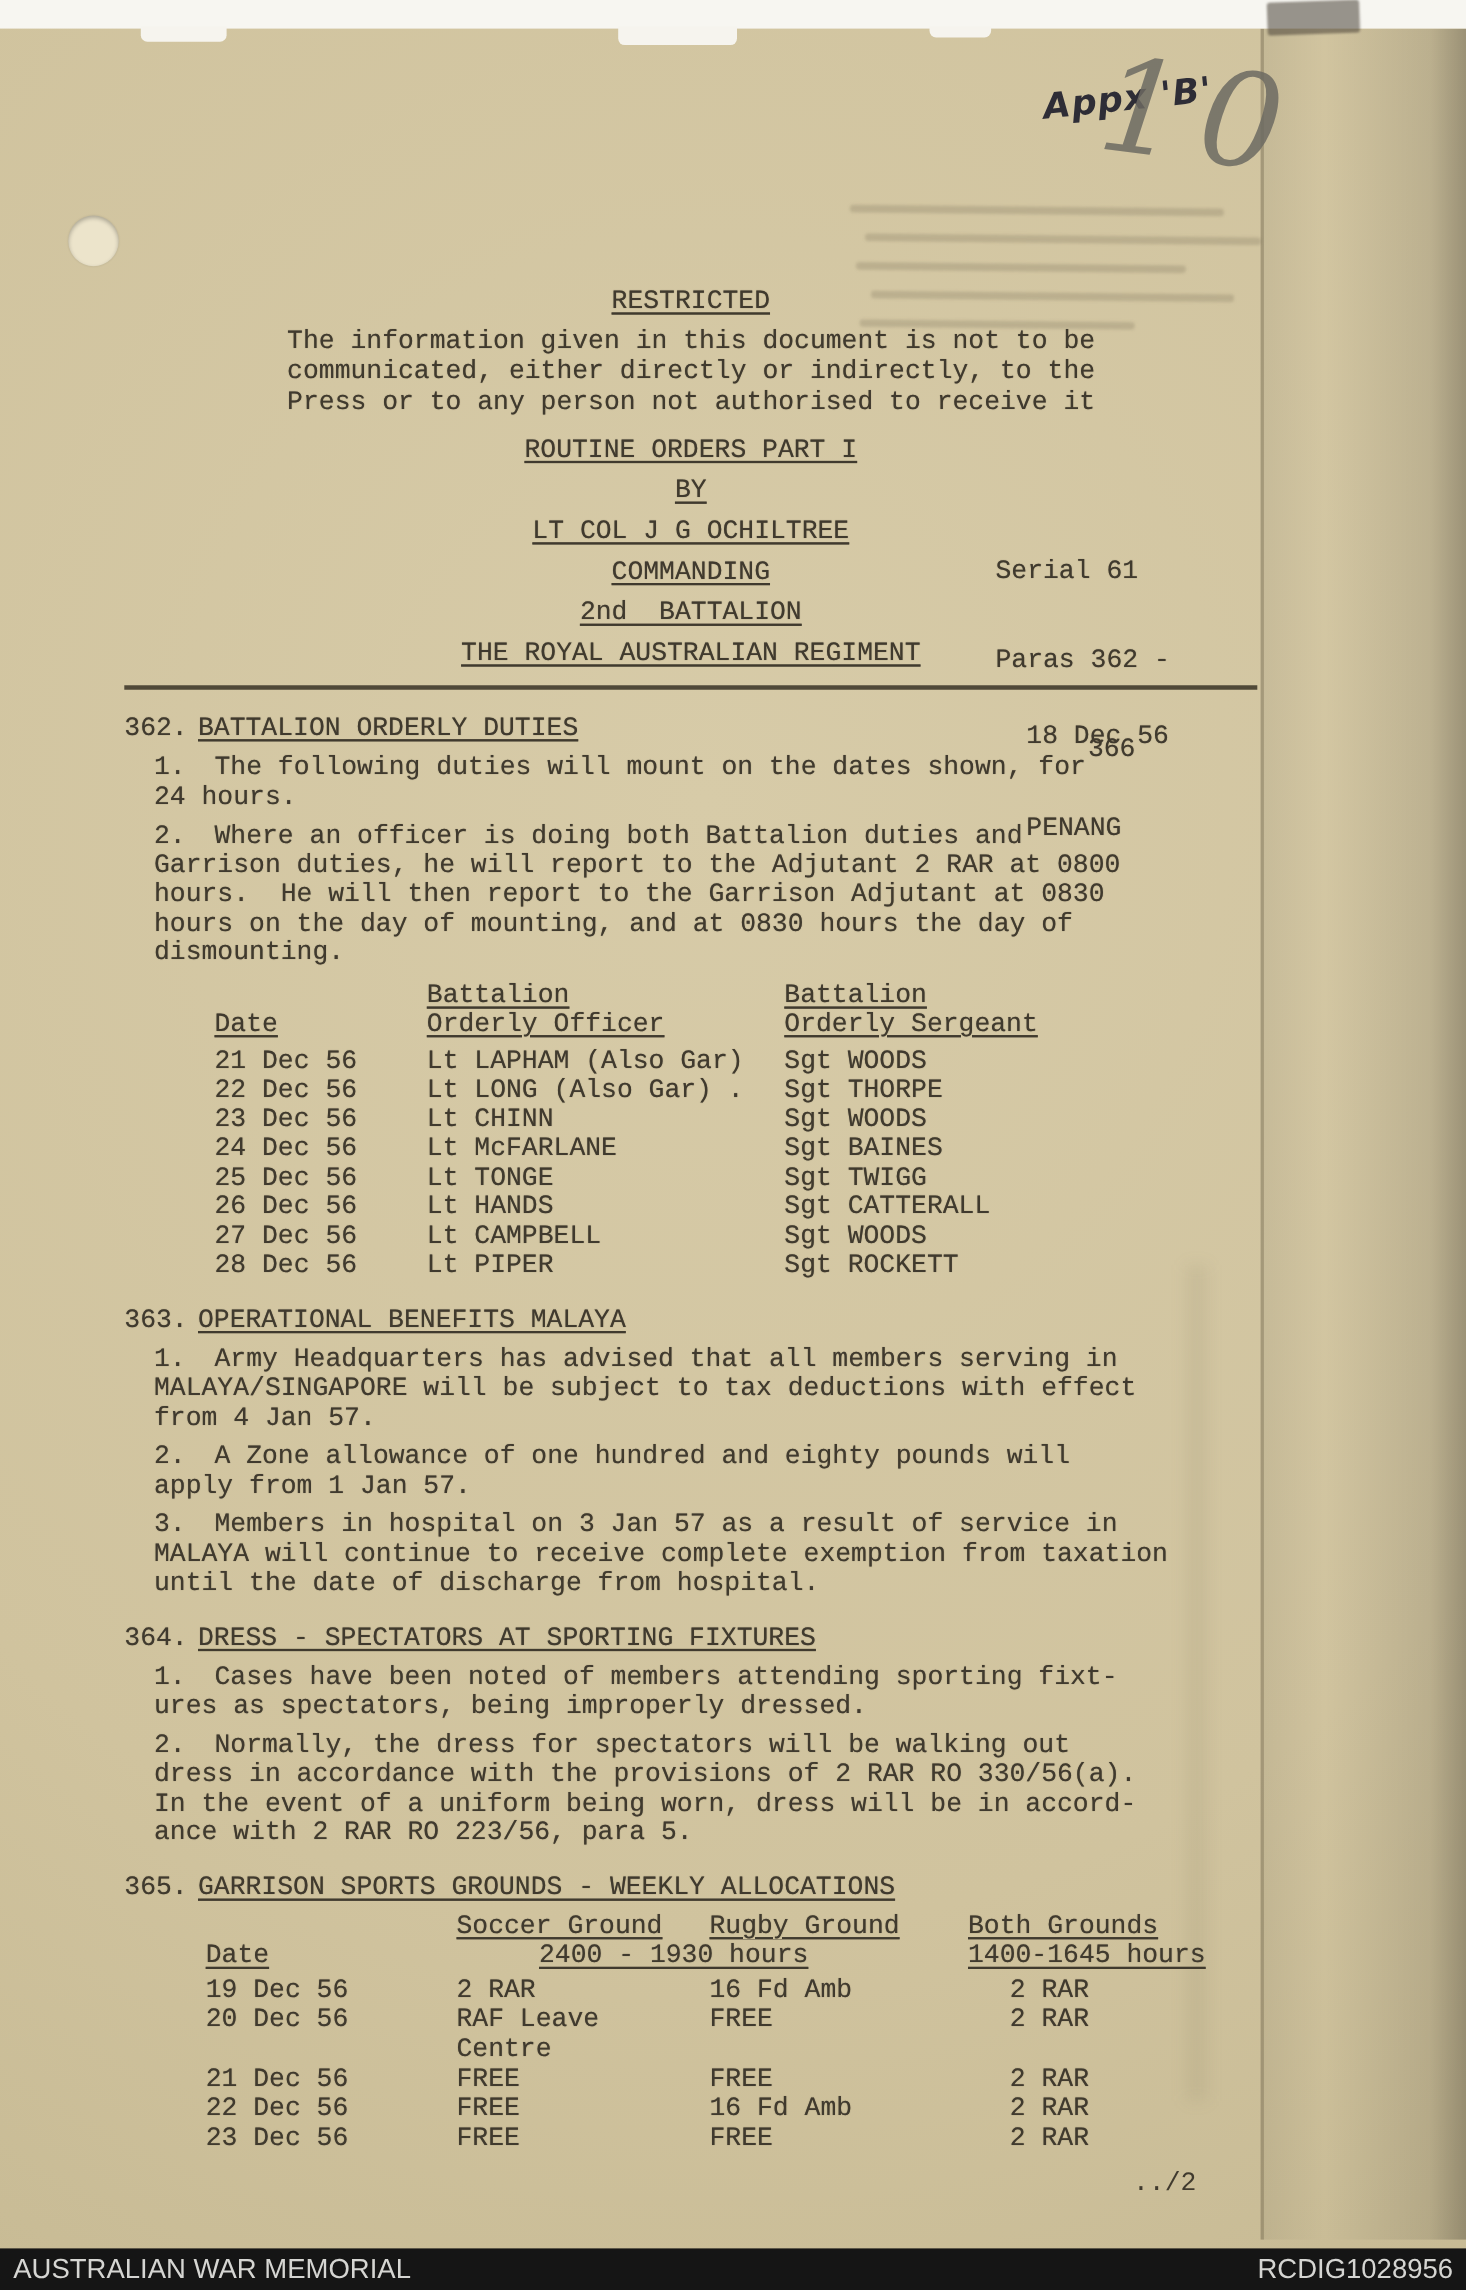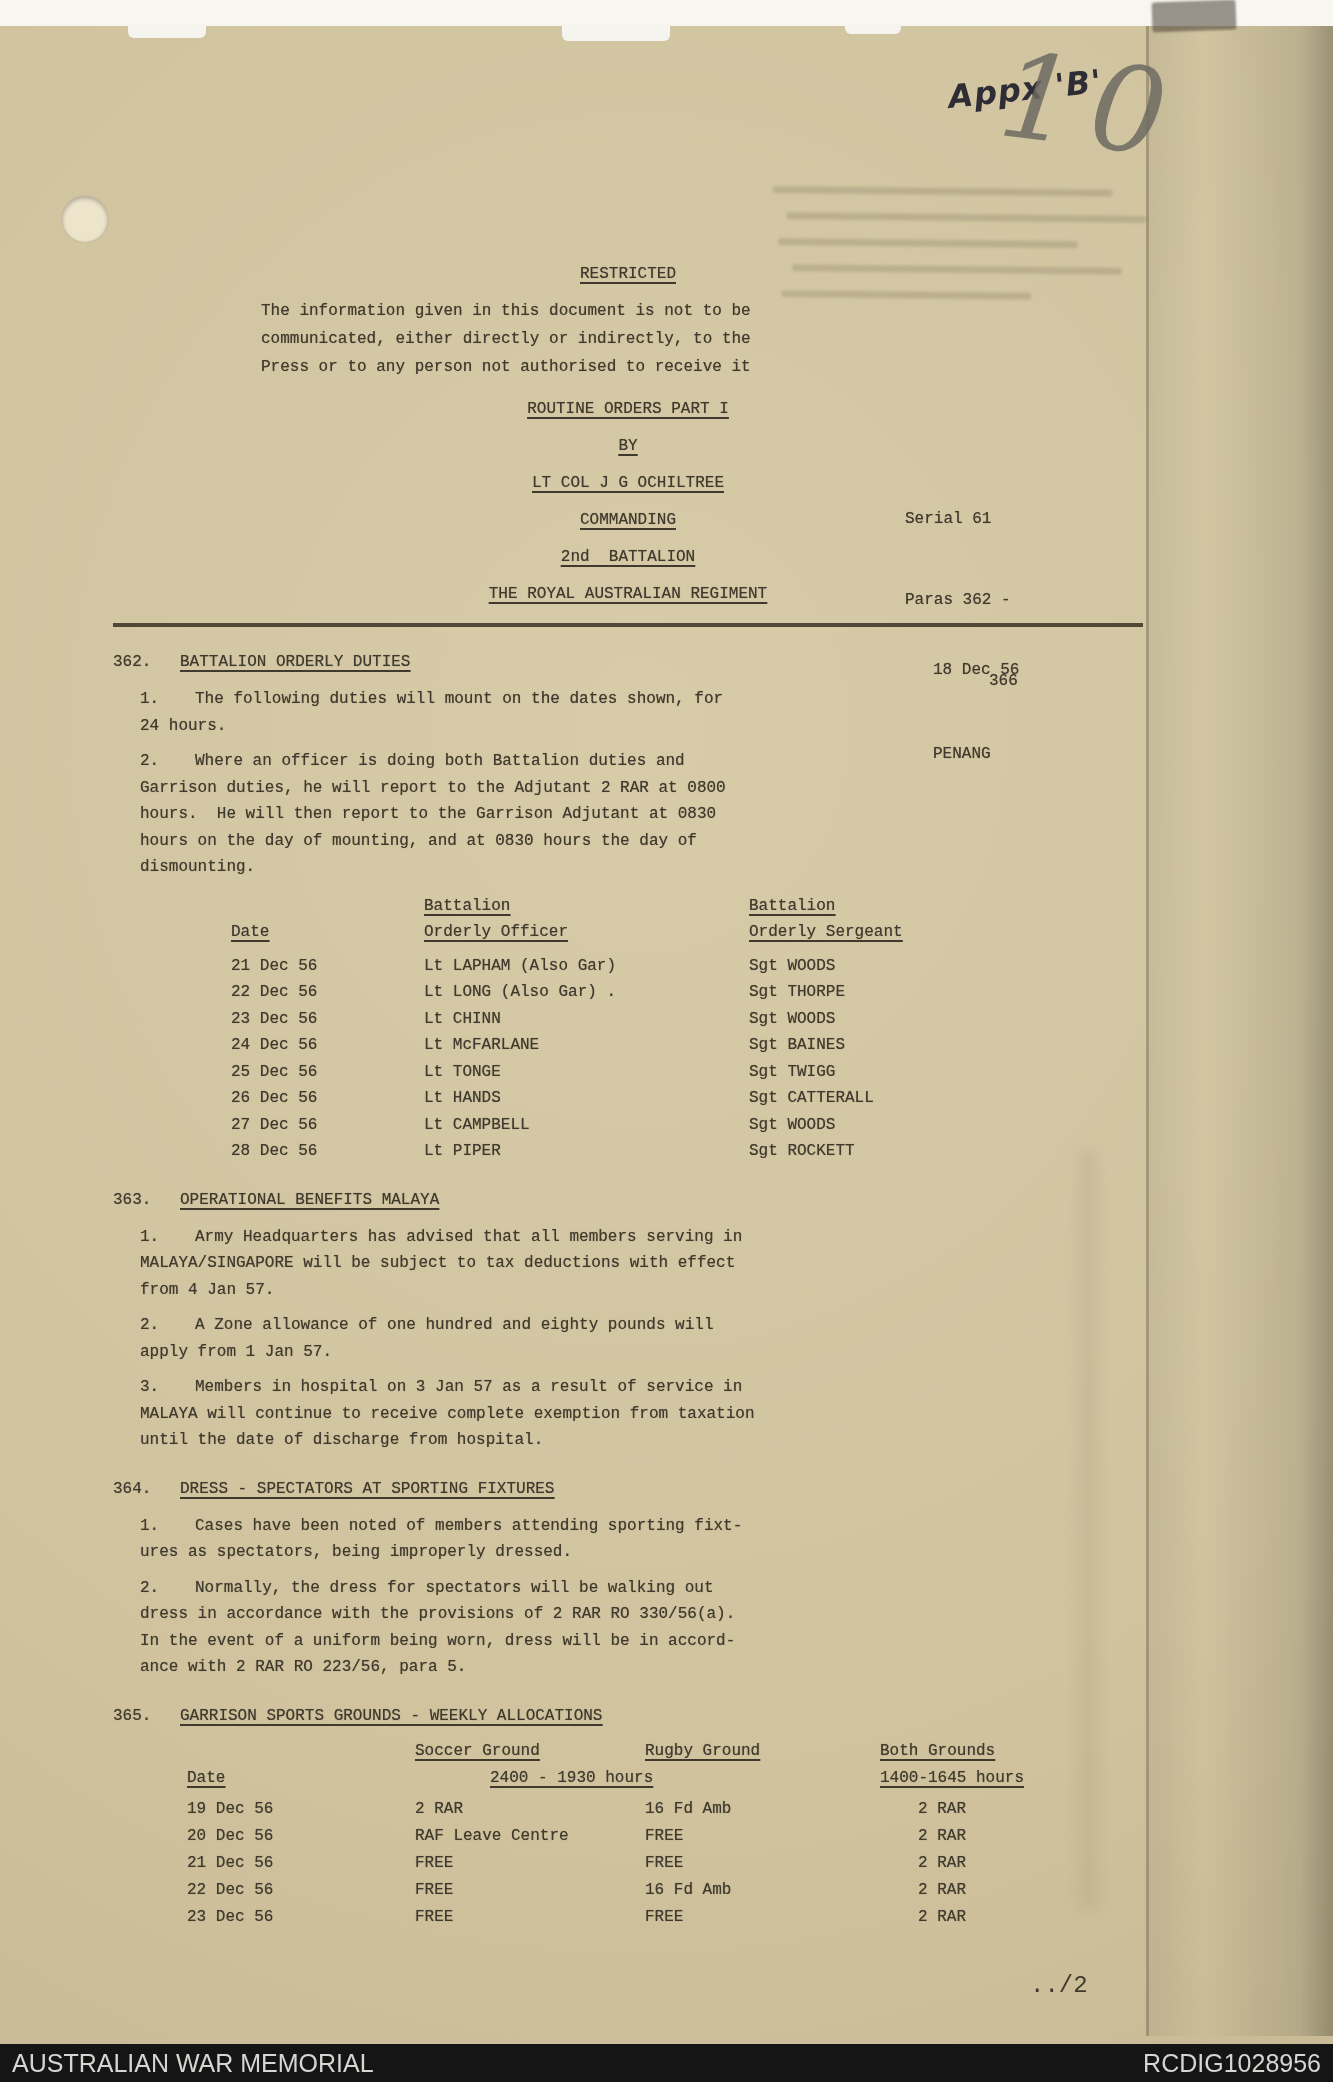--- a/index.html
+++ b/index.html
@@ -29,40 +29,40 @@
 
   
   .appx { position:absolute; left:948px; top:70px; font-family:"DejaVu Sans", sans-serif;
     font-style:italic; font-weight:bold; font-size:32px; color:#2e2d36;
     transform:rotate(-6deg); letter-spacing:1px; z-index:7; }
   .pencil { position:absolute; left:1000px; top:36px; font-family:"DejaVu Serif", serif;
     font-style:italic; font-size:118px; color:rgba(108,106,98,.85);
     transform:rotate(7deg); letter-spacing:16px; z-index:7; }
 
   
-  .content { position:absolute; left:113px; top:0; width:1030px; font-size:16px;
+  .content { position:absolute; left:113px; top:0; width:1030px; font-size:24px;
     color:#403a2e; text-shadow:0 0 .8px rgba(64,58,44,.65); }
   .u { text-decoration:underline; text-decoration-thickness:2px; text-underline-offset:4px; }
   .hline { text-align:center; line-height:37px; white-space:pre-wrap; }
   .classification { margin-top:256px; }
   .disclaimer { margin:4px 0 10px 148px; line-height:28px; white-space:pre-wrap; }
   .serial-block { position:absolute; left:792px; top:452px; line-height:27px; white-space:pre; }
   .paras2 { padding-left:84px; }
   .date-block { position:absolute; left:820px; top:600px; line-height:28px; white-space:pre; }
   .rule { border:none; border-top:4px solid rgba(56,50,38,.85); margin:10px 0 0 0; }
 
   .sec { margin-top:22px; position:relative; }
   .sec-head { line-height:27px; }
   .sec-num { position:absolute; left:0; }
   .sec-title { margin-left:67px; }
   .sec-body { margin-left:27px; margin-top:10px; }
   .para { margin:0 0 9px 0; line-height:26.5px; white-space:pre-wrap; }
   .pnum { display:inline-block; width:55px; }
 
-  .duty { margin:12px 0 0 118px; line-height:26.5px; }
+  .duty { margin:12px 0 0 82px; line-height:26.5px; }
   .duty-grid { display:grid; grid-template-columns:193px 325px 1fr; }
   .duty-rows { margin-top:7px; }
   .sports { margin:8px 0 0 74px; line-height:27px; }
   .sp-grid { display:grid; grid-template-columns:228px 230px 235px 1fr; }
   .sp-hdr2 { display:grid; grid-template-columns:228px 465px 1fr; }
   .sp-time { padding-left:75px; }
   .sp-rows { margin-top:4px; }
   .sp-c4 { padding-left:38px; }
   .cont-marker { position:absolute; left:1030px; top:1972px; font-size:24px; color:#403a2e; }
 

